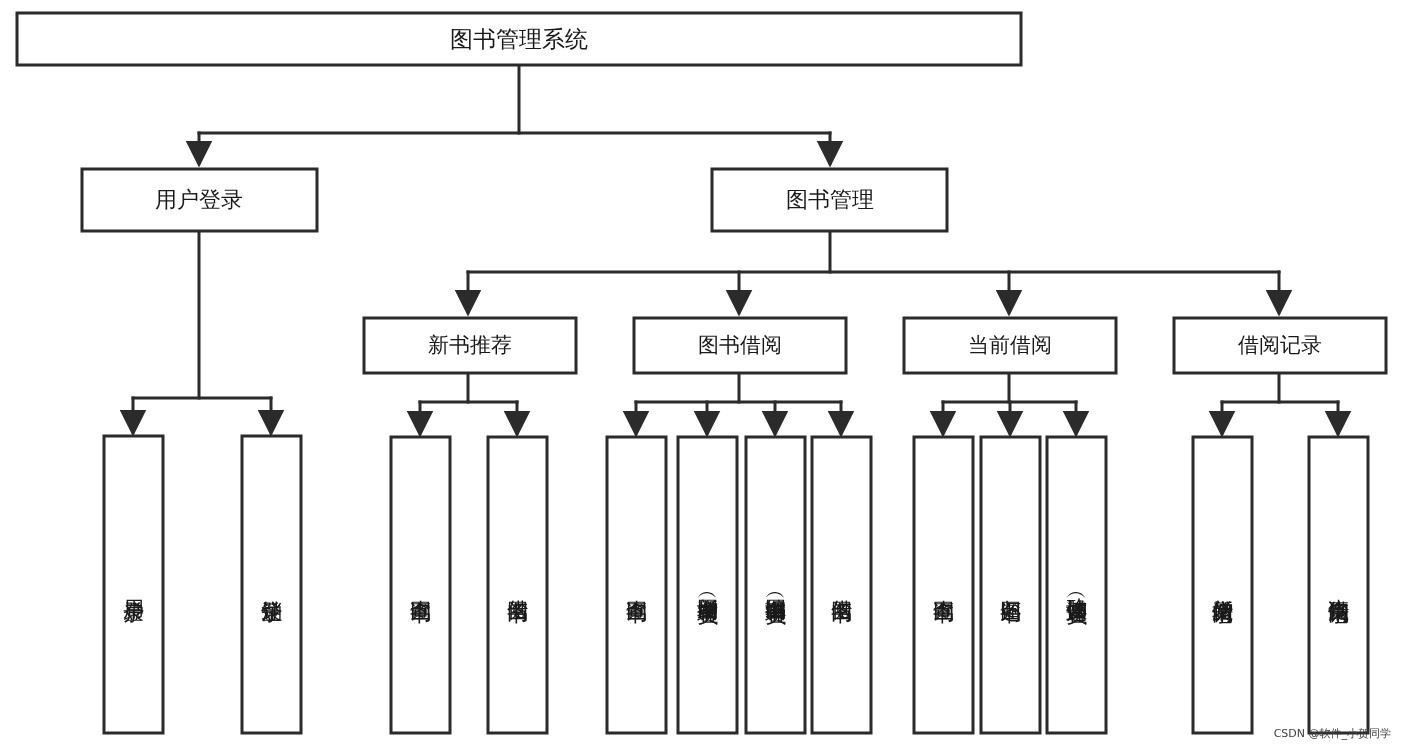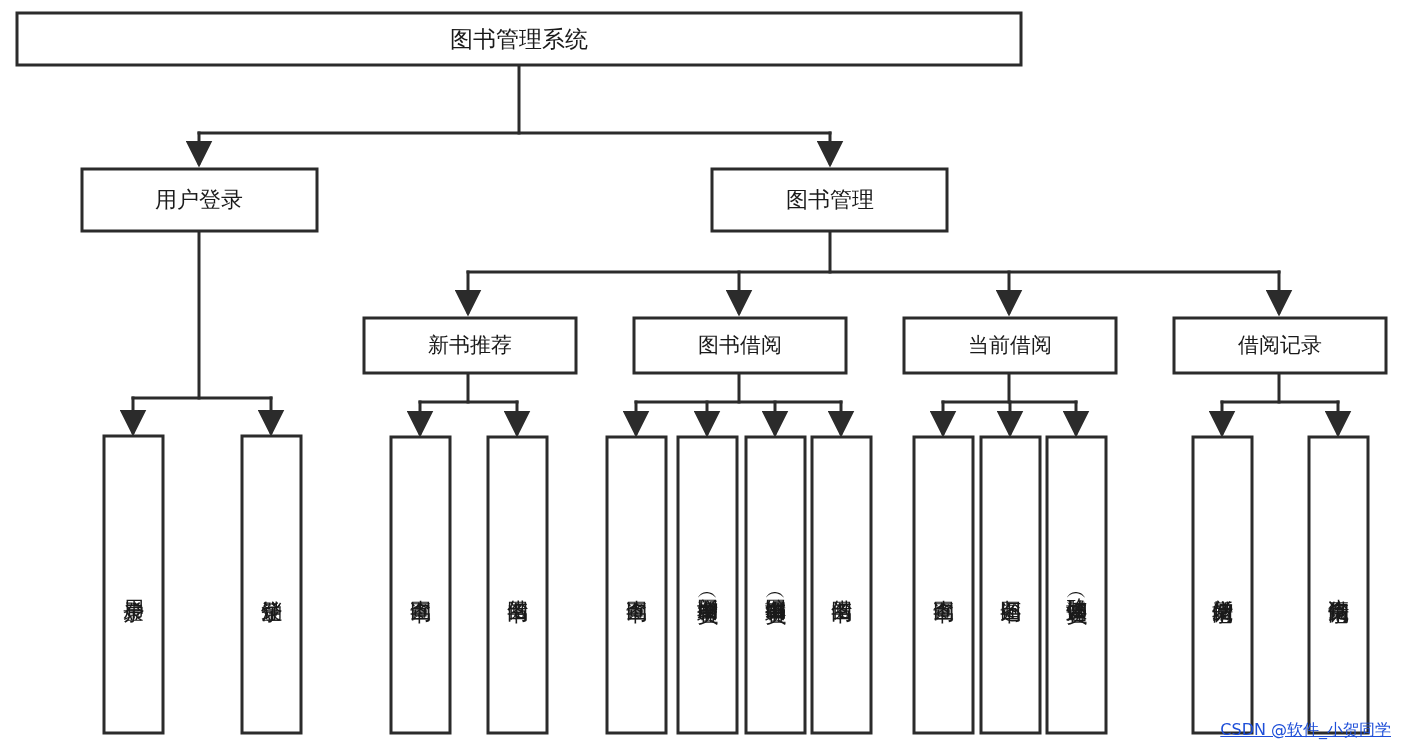--- a/index.html
+++ b/index.html
@@ -31,26 +31,25 @@
     width:100%;height:100%;
     display:flex;align-items:center;justify-content:center;
     font-family:"DejaVu Sans","Liberation Sans",sans-serif;
     font-size:21px;color:#1a1a1a;
     line-height:1.08;
   }
   .watermark{
     position:absolute;
     right:14px;bottom:6px;
     font-family:"DejaVu Sans","Liberation Sans",sans-serif;
-    font-size:16px;
-    color:#1d4ed8;
+    font-size:11px;
+    color:#404040;
     white-space:nowrap;
     pointer-events:none;
     user-select:none;
-    text-decoration:underline;
   }
 </style>
 </head>
 <body>
 
 <div id="diagram-root">
 
   <svg id="tree" viewBox="0 0 1405 747">
     <defs>
       <marker id="arrow" viewBox="0 0 12 12" refX="10" refY="6" markerWidth="9" markerHeight="9" orient="auto-start-reverse">

